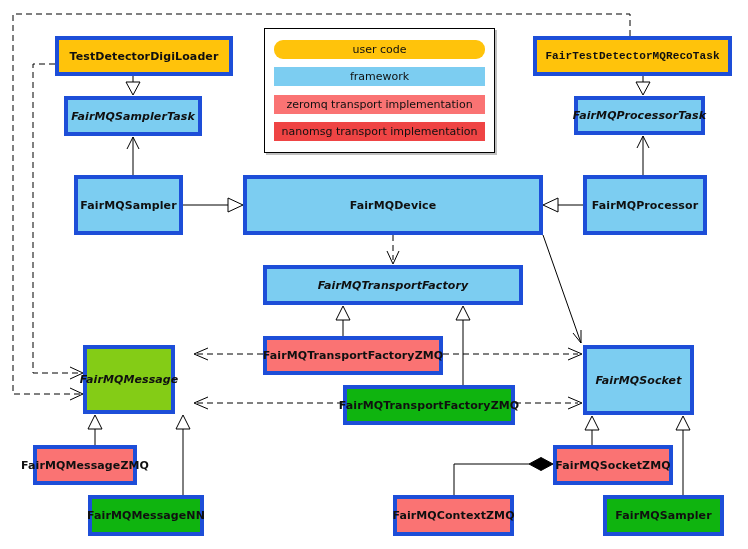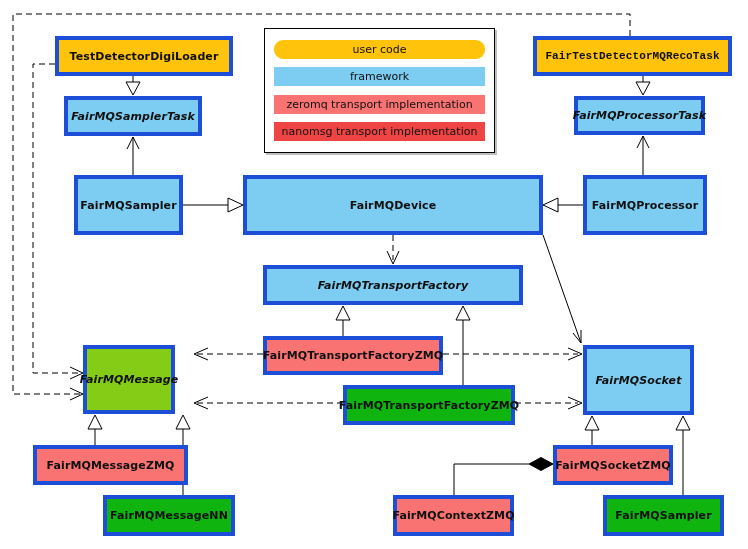--- a/index.html
+++ b/index.html
@@ -175,23 +175,23 @@
   <div class="node abstract" style="left: 263px; top: 265px; width: 260px; height: 40px; background-color: rgb(124, 205, 241);">FairMQTransportFactory</div>
 
   <div class="node" style="left: 263px; top: 336px; width: 180px; height: 39px; background-color: rgb(250, 115, 115);">FairMQTransportFactoryZMQ</div>
 
   <div class="node" style="left: 343px; top: 385px; width: 172px; height: 40px; background-color: rgb(15, 180, 15);">FairMQTransportFactoryZMQ</div>
 
   <div class="node abstract" style="left: 83px; top: 345px; width: 92px; height: 69px; background-color: #84cc16; text-align: center;">FairMQMessage</div>
 
   <div class="node abstract" style="left: 583px; top: 345px; width: 111px; height: 70px; background-color: rgb(124, 205, 241);">FairMQSocket</div>
 
-  <div class="node" style="left: 33px; top: 445px; width: 155px; height: 40px; background-color: rgb(250, 115, 115);">FairMQMessageZMQ</div>
+  <div class="node" style="left: 33px; top: 445px; width: 104px; height: 40px; background-color: rgb(250, 115, 115);">FairMQMessageZMQ</div>
 
-  <div class="node" style="left: 103px; top: 495px; width: 132px; height: 41px; background-color: rgb(15, 180, 15);">FairMQMessageNN</div>
+  <div class="node" style="left: 88px; top: 495px; width: 116px; height: 41px; background-color: rgb(15, 180, 15);">FairMQMessageNN</div>
 
   <div class="node" style="left: 553px; top: 445px; width: 120px; height: 40px; background-color: rgb(250, 115, 115);">FairMQSocketZMQ</div>
 
   <div class="node" style="left: 393px; top: 495px; width: 121px; height: 41px; background-color: rgb(250, 115, 115);">FairMQContextZMQ</div>
 
   <div class="node" style="left: 603px; top: 495px; width: 121px; height: 41px; background-color: rgb(15, 180, 15);">FairMQSampler</div>
 
 </div>
 
 </body></html>

